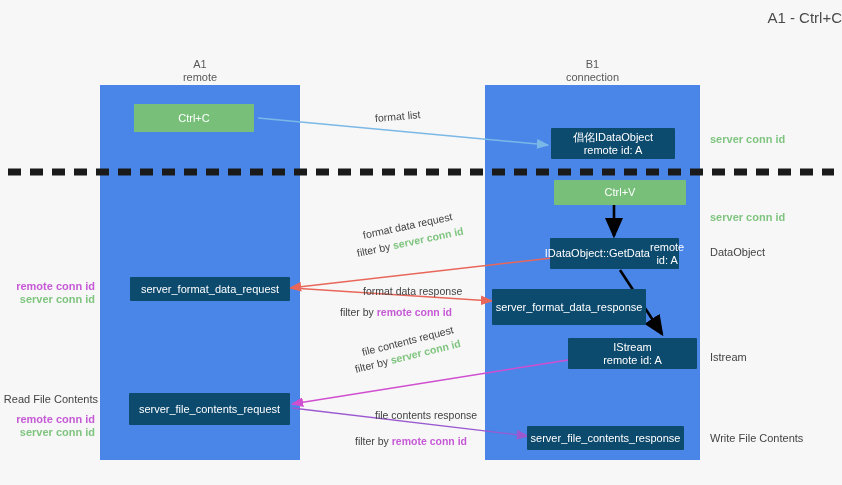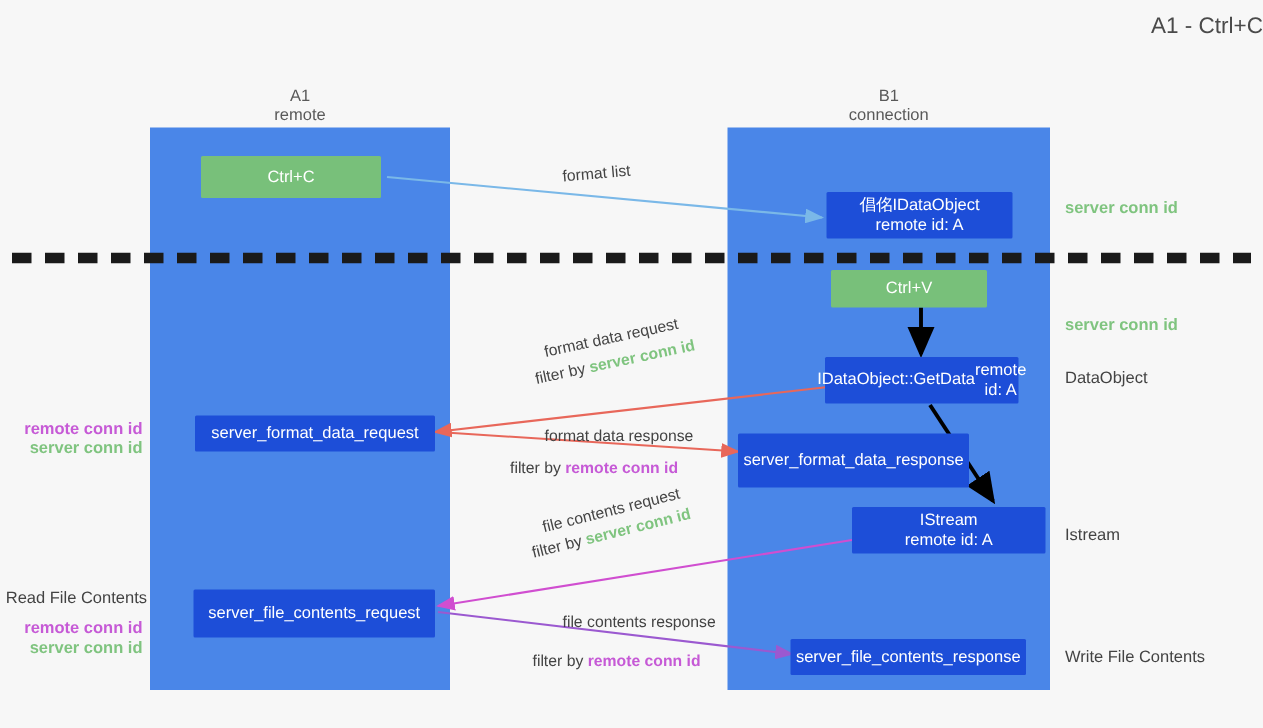--- a/index.html
+++ b/index.html
@@ -37,21 +37,21 @@
   
   .box{
     box-sizing:border-box;
     display:flex;align-items:center;justify-content:center;
     text-align:center;
     color:#ffffff;
     font-size:11px;line-height:13px;
     border-radius:1px;
   }
   .box.green{background:#6aa84f;background:#78c07a;}
-  .box.orange{background:#1d4ed8;}
+  .box.orange{background:#0c4a6e;}
   .box .ln{display:block;}
 
   
   .lbl{font-size:11px;line-height:14px;color:#434343;white-space:nowrap;}
   .lbl.green{color:#7fc47f;font-weight:bold;}
   .lbl.magenta{color:#c65ad6;font-weight:bold;}
   .lbl.plain{color:#434343;}
   .lbl.right{text-align:right;}
 
   .edgelbl{font-size:10.5px;line-height:14px;color:#434343;white-space:nowrap;}
@@ -132,21 +132,21 @@
 
   <div class="abs box orange" style="left:129px;top:393px;width:161px;height:32px;">
     <span>server_file_contents_request</span>
   </div>
 
   <div class="abs box orange" style="left:551px;top:128px;width:124px;height:31px;flex-direction:column;">
     <span class="ln">倡佲IDataObject</span>
     <span class="ln">remote id: A</span>
   </div>
 
-  <div class="abs box green" style="left:554px;top:180px;width:104px;height:25px;">
+  <div class="abs box green" style="left:554px;top:180px;width:132px;height:25px;">
     <span>Ctrl+V</span>
   </div>
 
   <div class="abs box orange" style="left:550px;top:238px;width:129px;height:31px;flex-direction:row;">
     <span class="ln">IDataObject::GetData</span>
     <span class="ln">remote id: A</span>
   </div>
 
   <div class="abs box orange" style="left:492px;top:289px;width:154px;height:36px;">
     <span>server_format_data_response</span>

